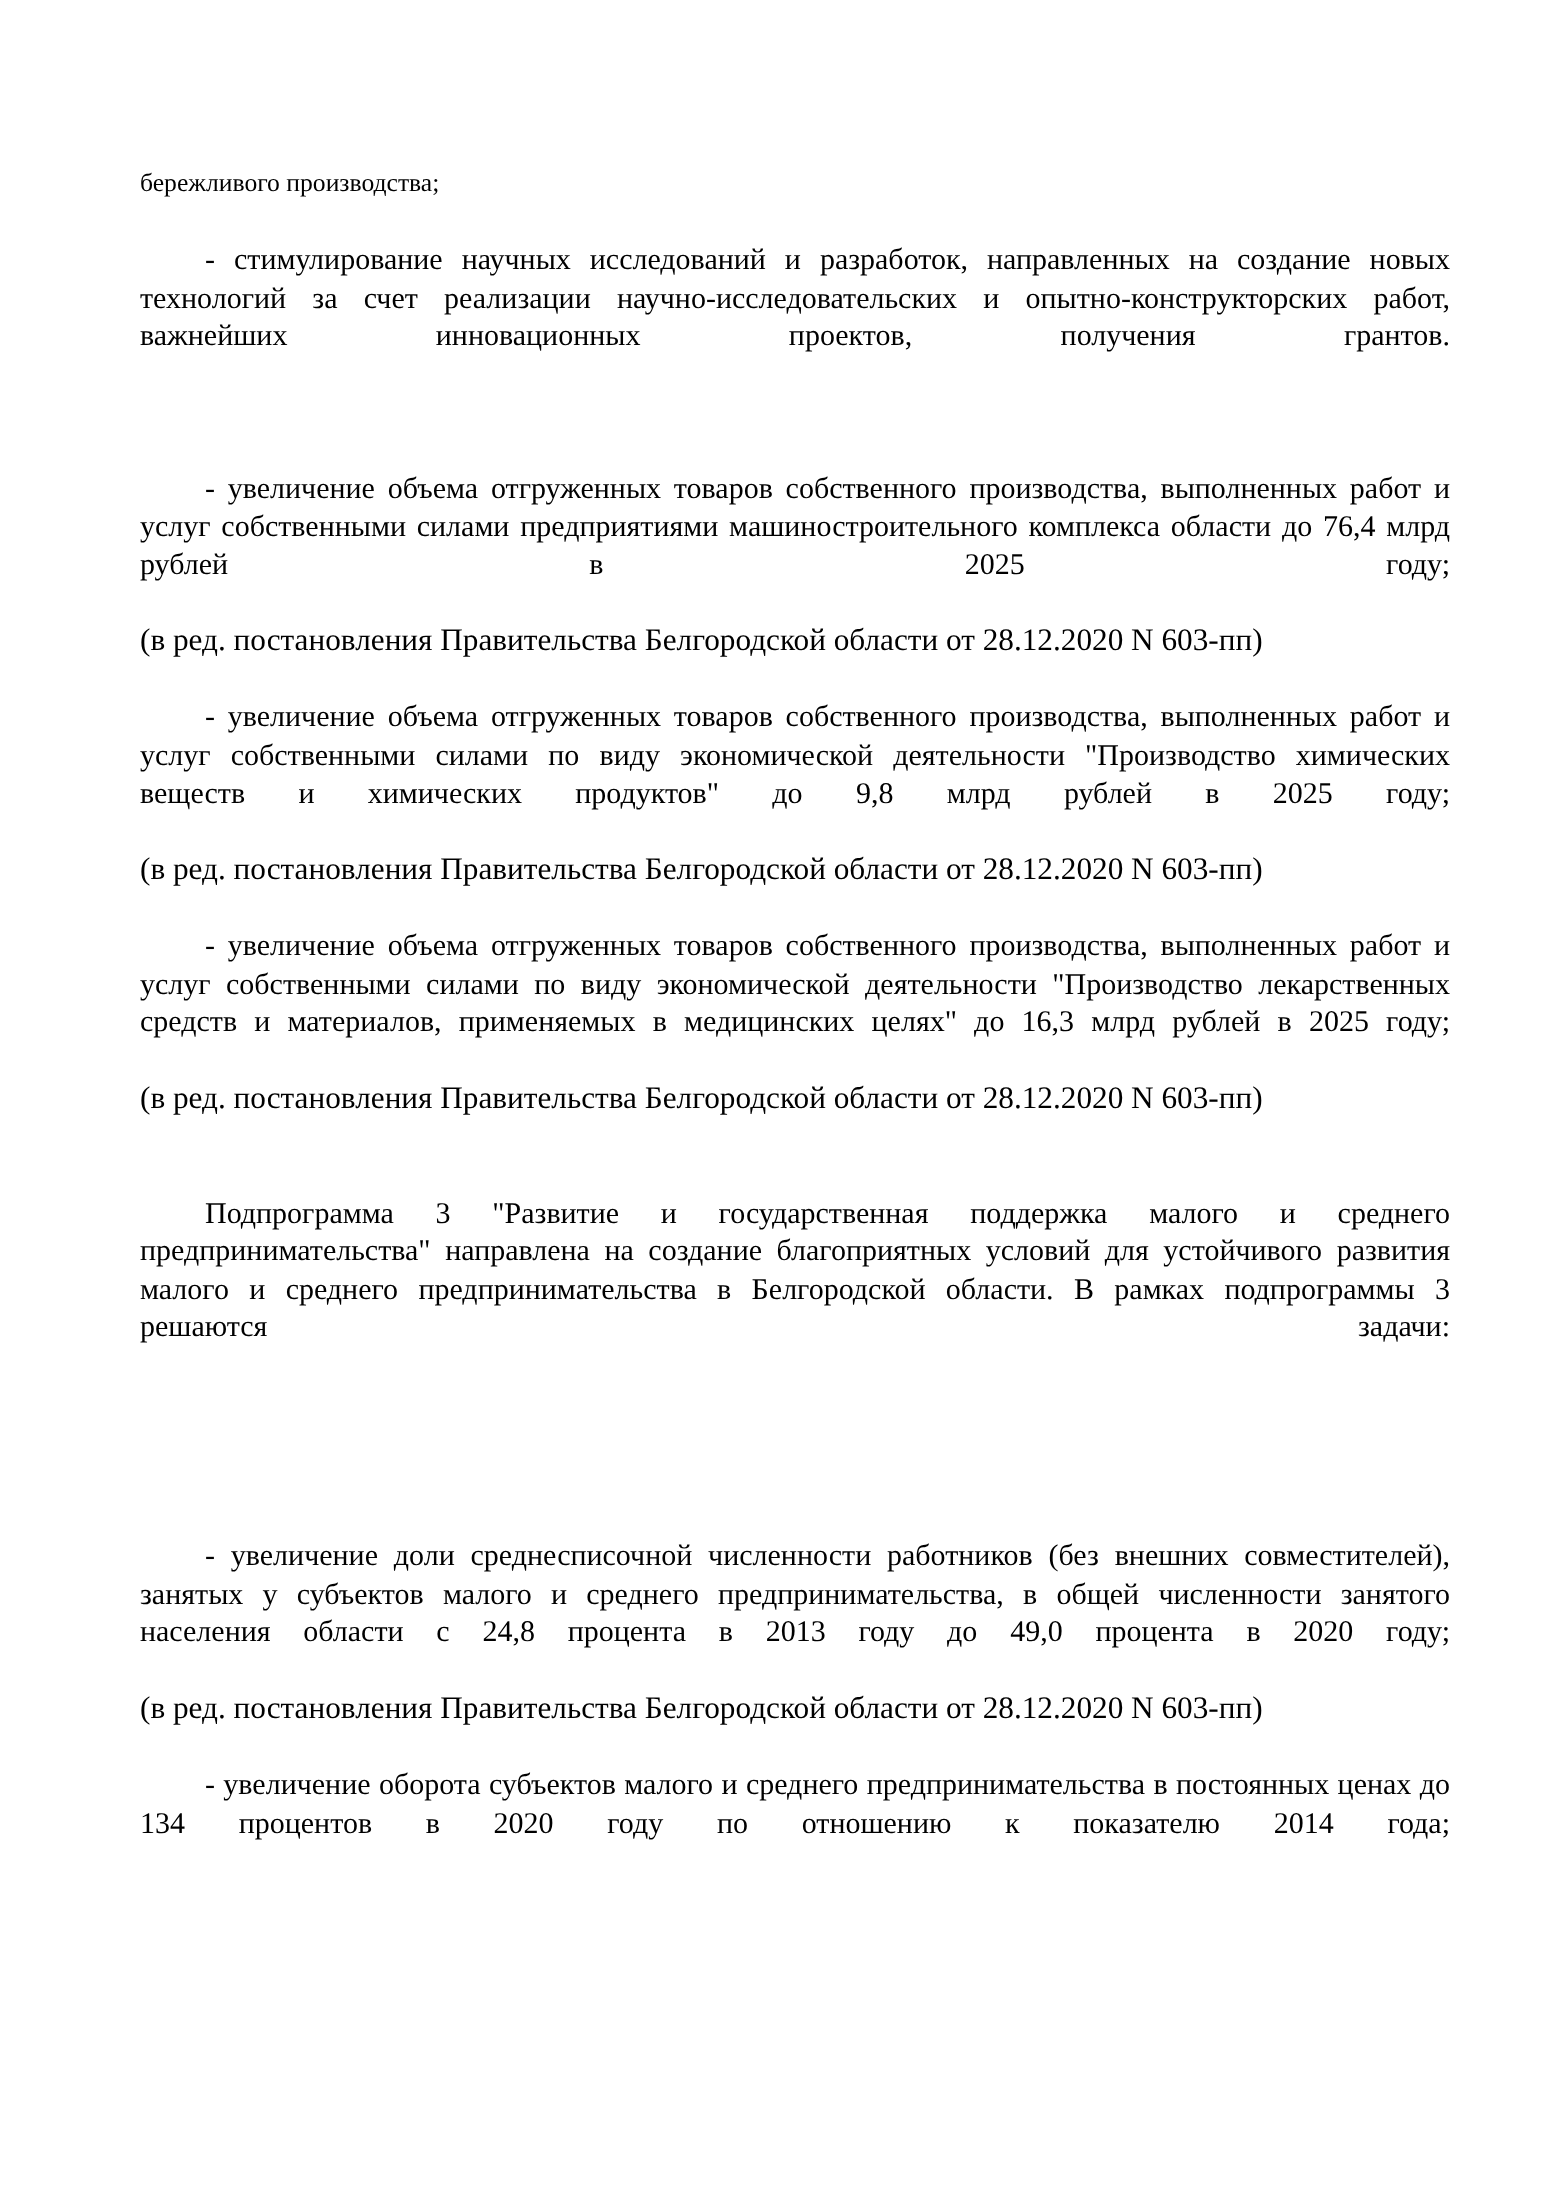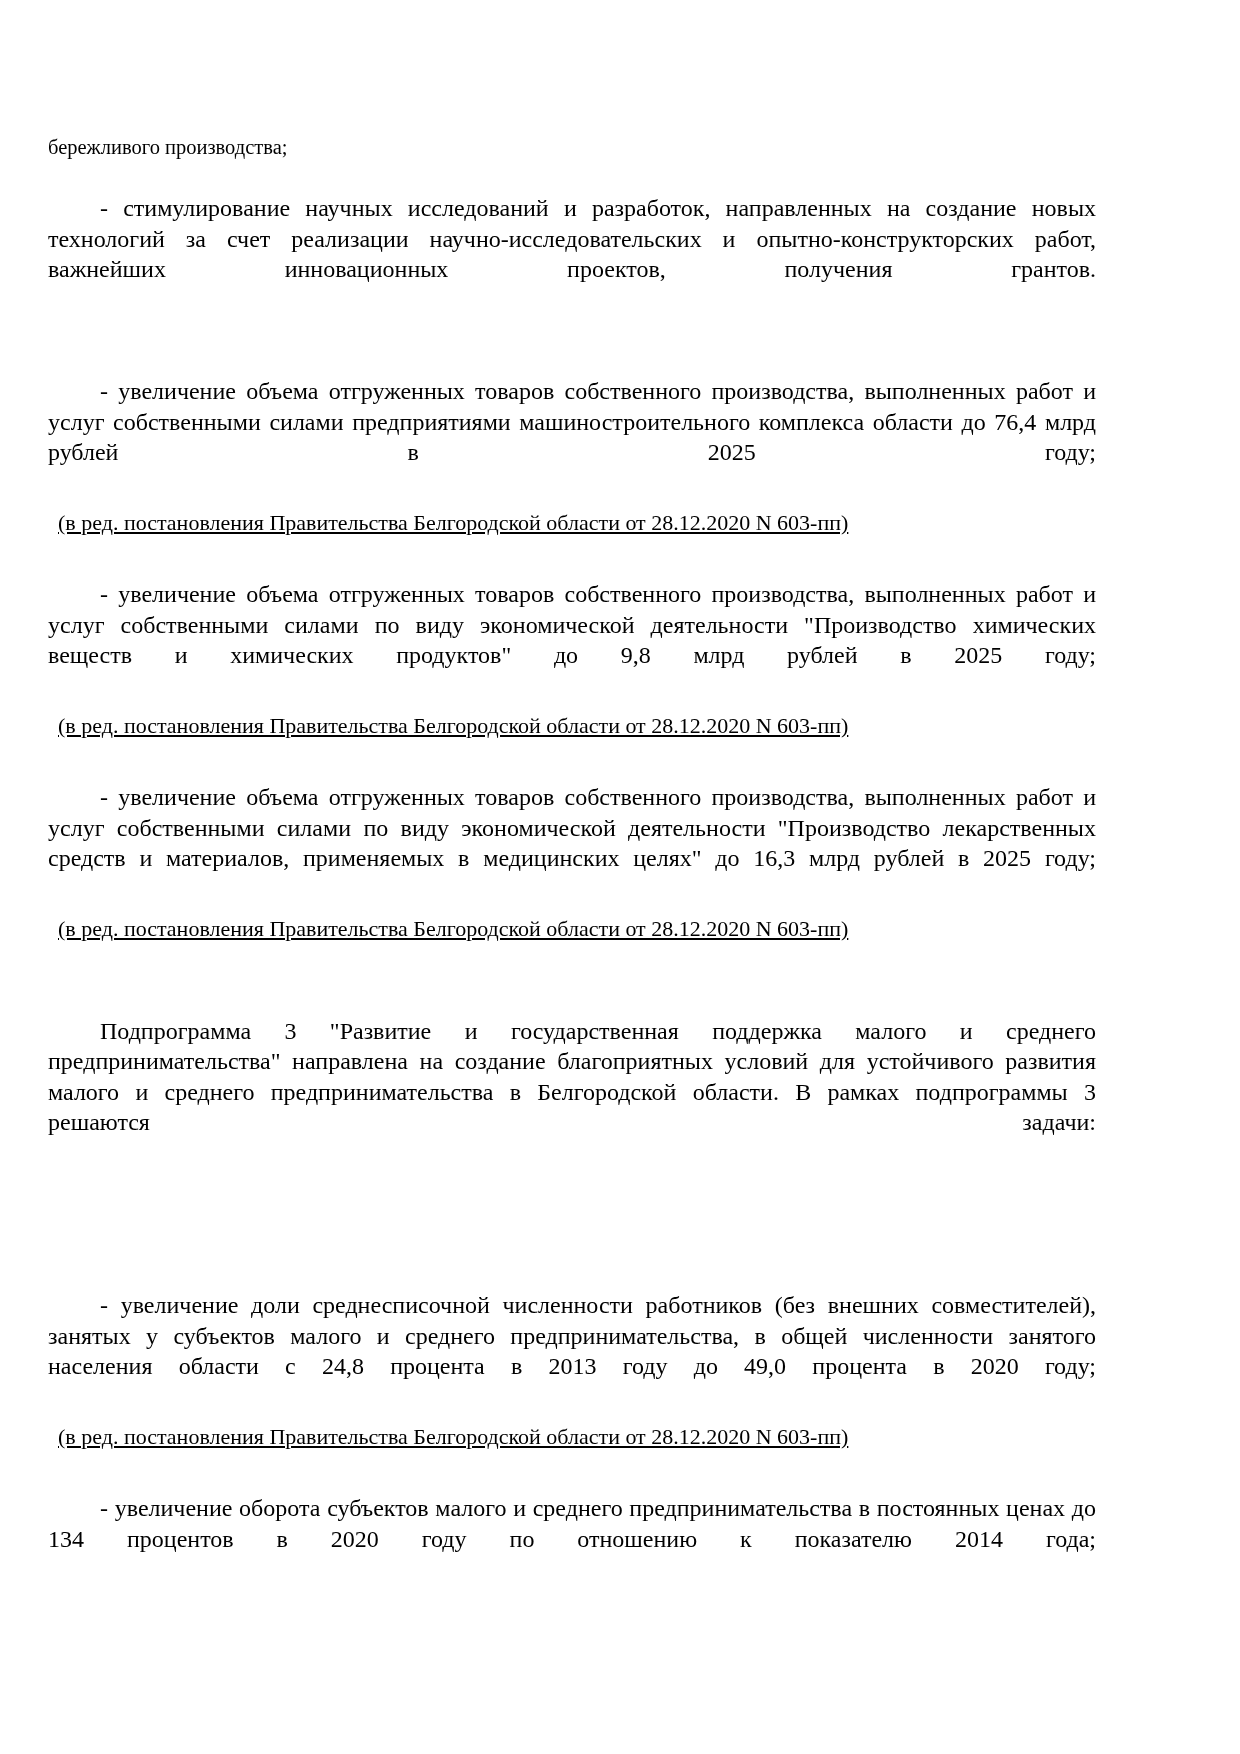--- a/index.html
+++ b/index.html
@@ -13,21 +13,21 @@
     font-family: "Liberation Serif", "DejaVu Serif", serif;
     color: #000000;
   }
 
   .page {
     position: relative;
     width: 1240px;
     height: 1754px;
     background: #ffffff;
     box-sizing: border-box;
-    padding: 132px 92px 60px 48px;
+    padding: 132px 92px 60px 112px;
     overflow: hidden;
   }
 
   .doc-body {
     width: 1048px;
   }
 
   
   p.para {
     margin: 0 0 0 0;
@@ -43,27 +43,26 @@
 
   
   p.para::after {
     content: "";
     display: inline-block;
     width: 100%;
   }
 
   
   p.note {
-    margin: 10px;
-    font-size: 22px;
+    margin: 0;
+    font-size: 25px;
     line-height: 30.5px;
     text-align: left;
     text-indent: 0;
     white-space: nowrap;
-    text-decoration: underline;
   }
 
   
   p.cont {
     margin: 0;
     font-size: 20.5px;
     line-height: 30.5px;
     text-align: left;
     text-indent: 0;
   }

